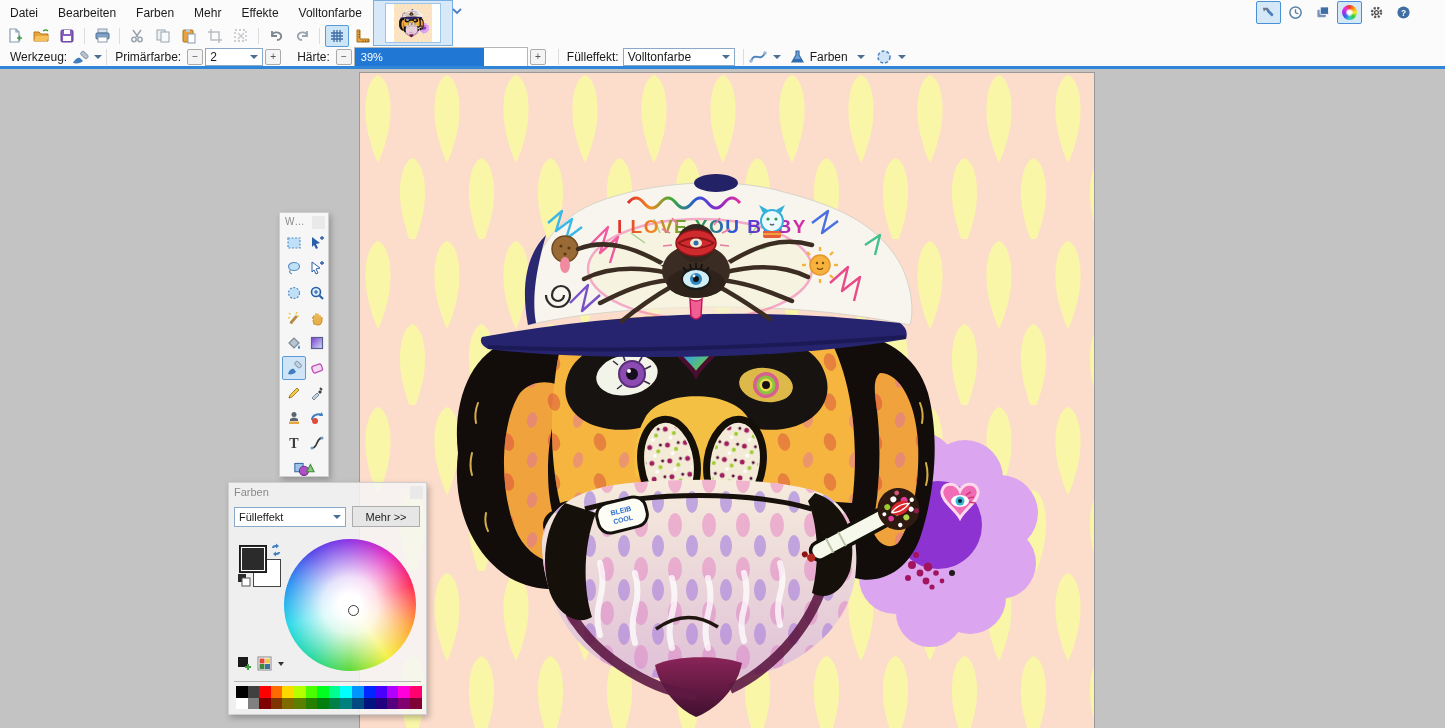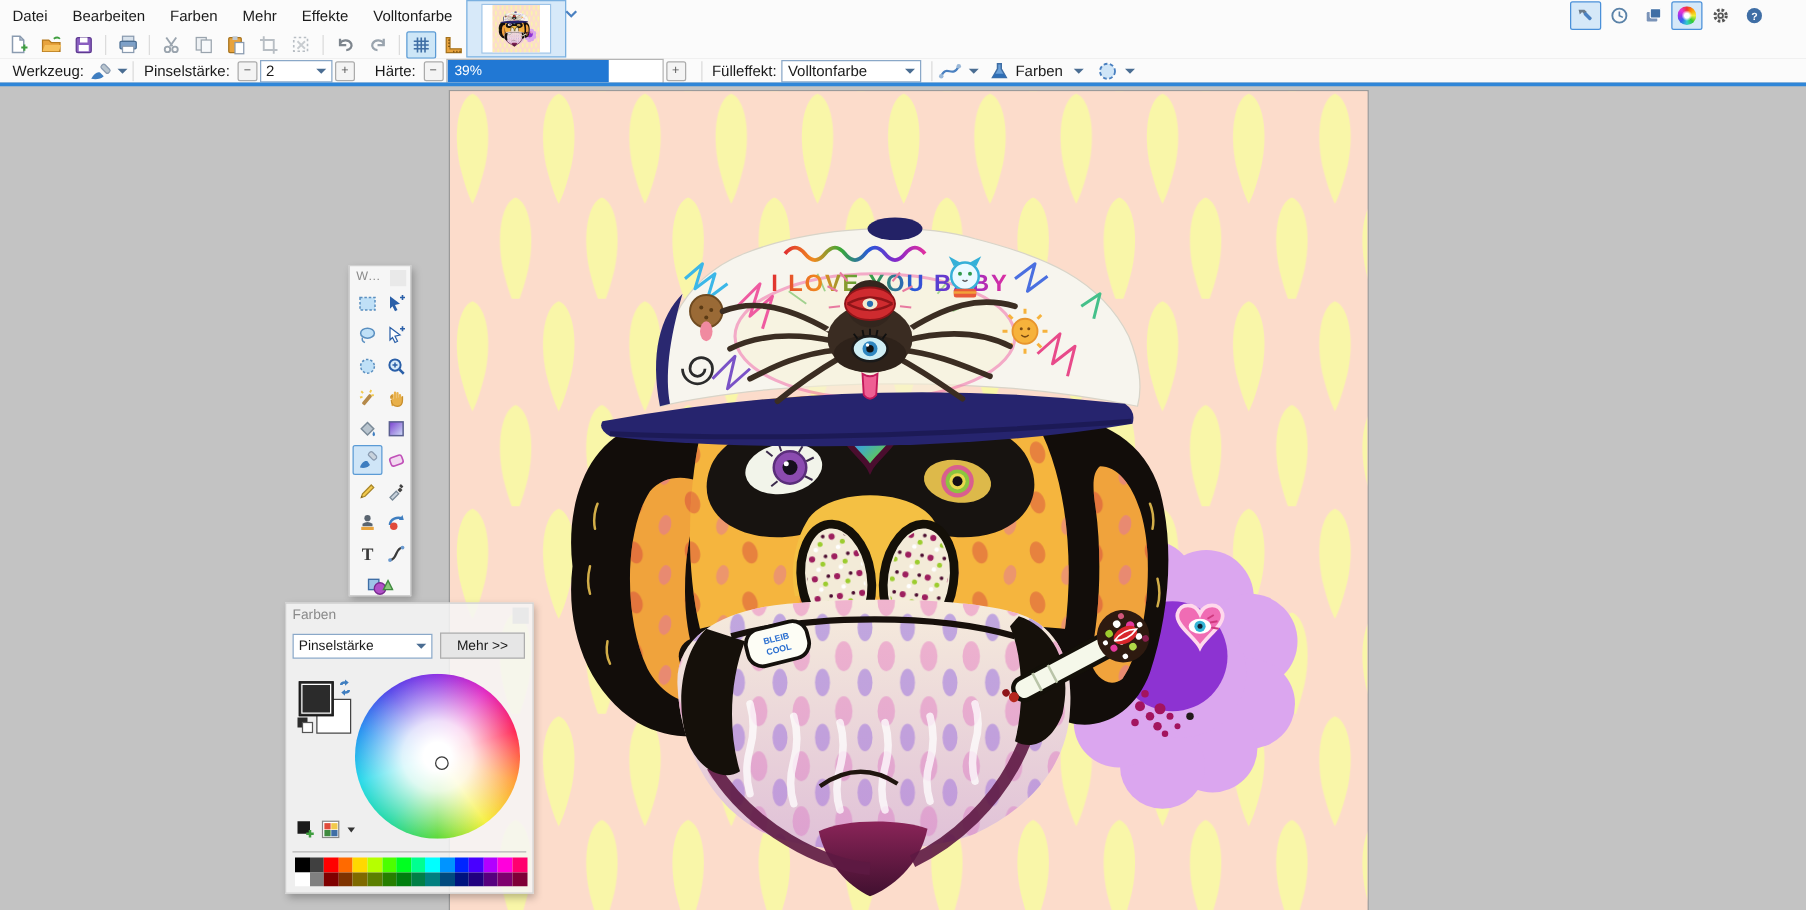--- a/index.html
+++ b/index.html
@@ -511,21 +511,21 @@
 
 <div id="settingsbar" class="abs">
   <span class="lbl">Werkzeug:</span>
   <svg width="18" height="16" viewBox="0 0 18 16">
     <path d="M2,14 C4,10 7,8 9,9 L12,12 C10,14 6,15 2,14 Z" fill="#3f7ec0"></path>
     <rect x="9" y="3" width="8" height="4" rx="1.5" transform="rotate(45 12 6)" fill="#b8c4ce" stroke="#8a9bb0"></rect>
   </svg>
   <span class="caret"></span>
   <span class="tsep"></span>
 
-  <span class="lbl">Pinselstärke:</span>
+  <span class="lbl">Primärfarbe:</span>
   <span class="mini-btn">−</span>
   <span class="combo" style="width:58px">
     <span>2</span>
     <span class="caret"></span>
   </span>
   <span class="mini-btn">+</span>
 
   <span class="lbl" style="margin-left:14px">Härte:</span>
   <span class="mini-btn">−</span>
   <span id="hardness-slider">
@@ -694,21 +694,21 @@
       </svg>
       </span>
   </div>
 </div>
 
 <div id="colors-panel" class="panel abs">
   <div class="panel-title" style="font-size:11px">Farben</div>
   <div class="panel-close"></div>
   <div id="colors-top">
     <span class="combo" id="color-mode">
-      <span>Pinselstärke</span>
+      <span>Fülleffekt</span>
       <span class="caret"></span>
     </span>
     <span id="more-btn">Mehr &gt;&gt;</span>
   </div>
   <div class="abs" id="swatch-secondary"></div>
   <div class="abs" id="swatch-primary"></div>
   <svg class="abs" style="left:40px;top:60px" width="14" height="14" viewBox="0 0 14 14">
     <path d="M3,5 Q3,2 7,2 L7,0.5 L10,3 L7,5.5 L7,4 Q5,4 5,5 Z" fill="#3f7ec0"></path>
     <path d="M11,9 Q11,12 7,12 L7,13.5 L4,11 L7,8.5 L7,10 Q9,10 9,9 Z" fill="#3f7ec0"></path>
   </svg>

